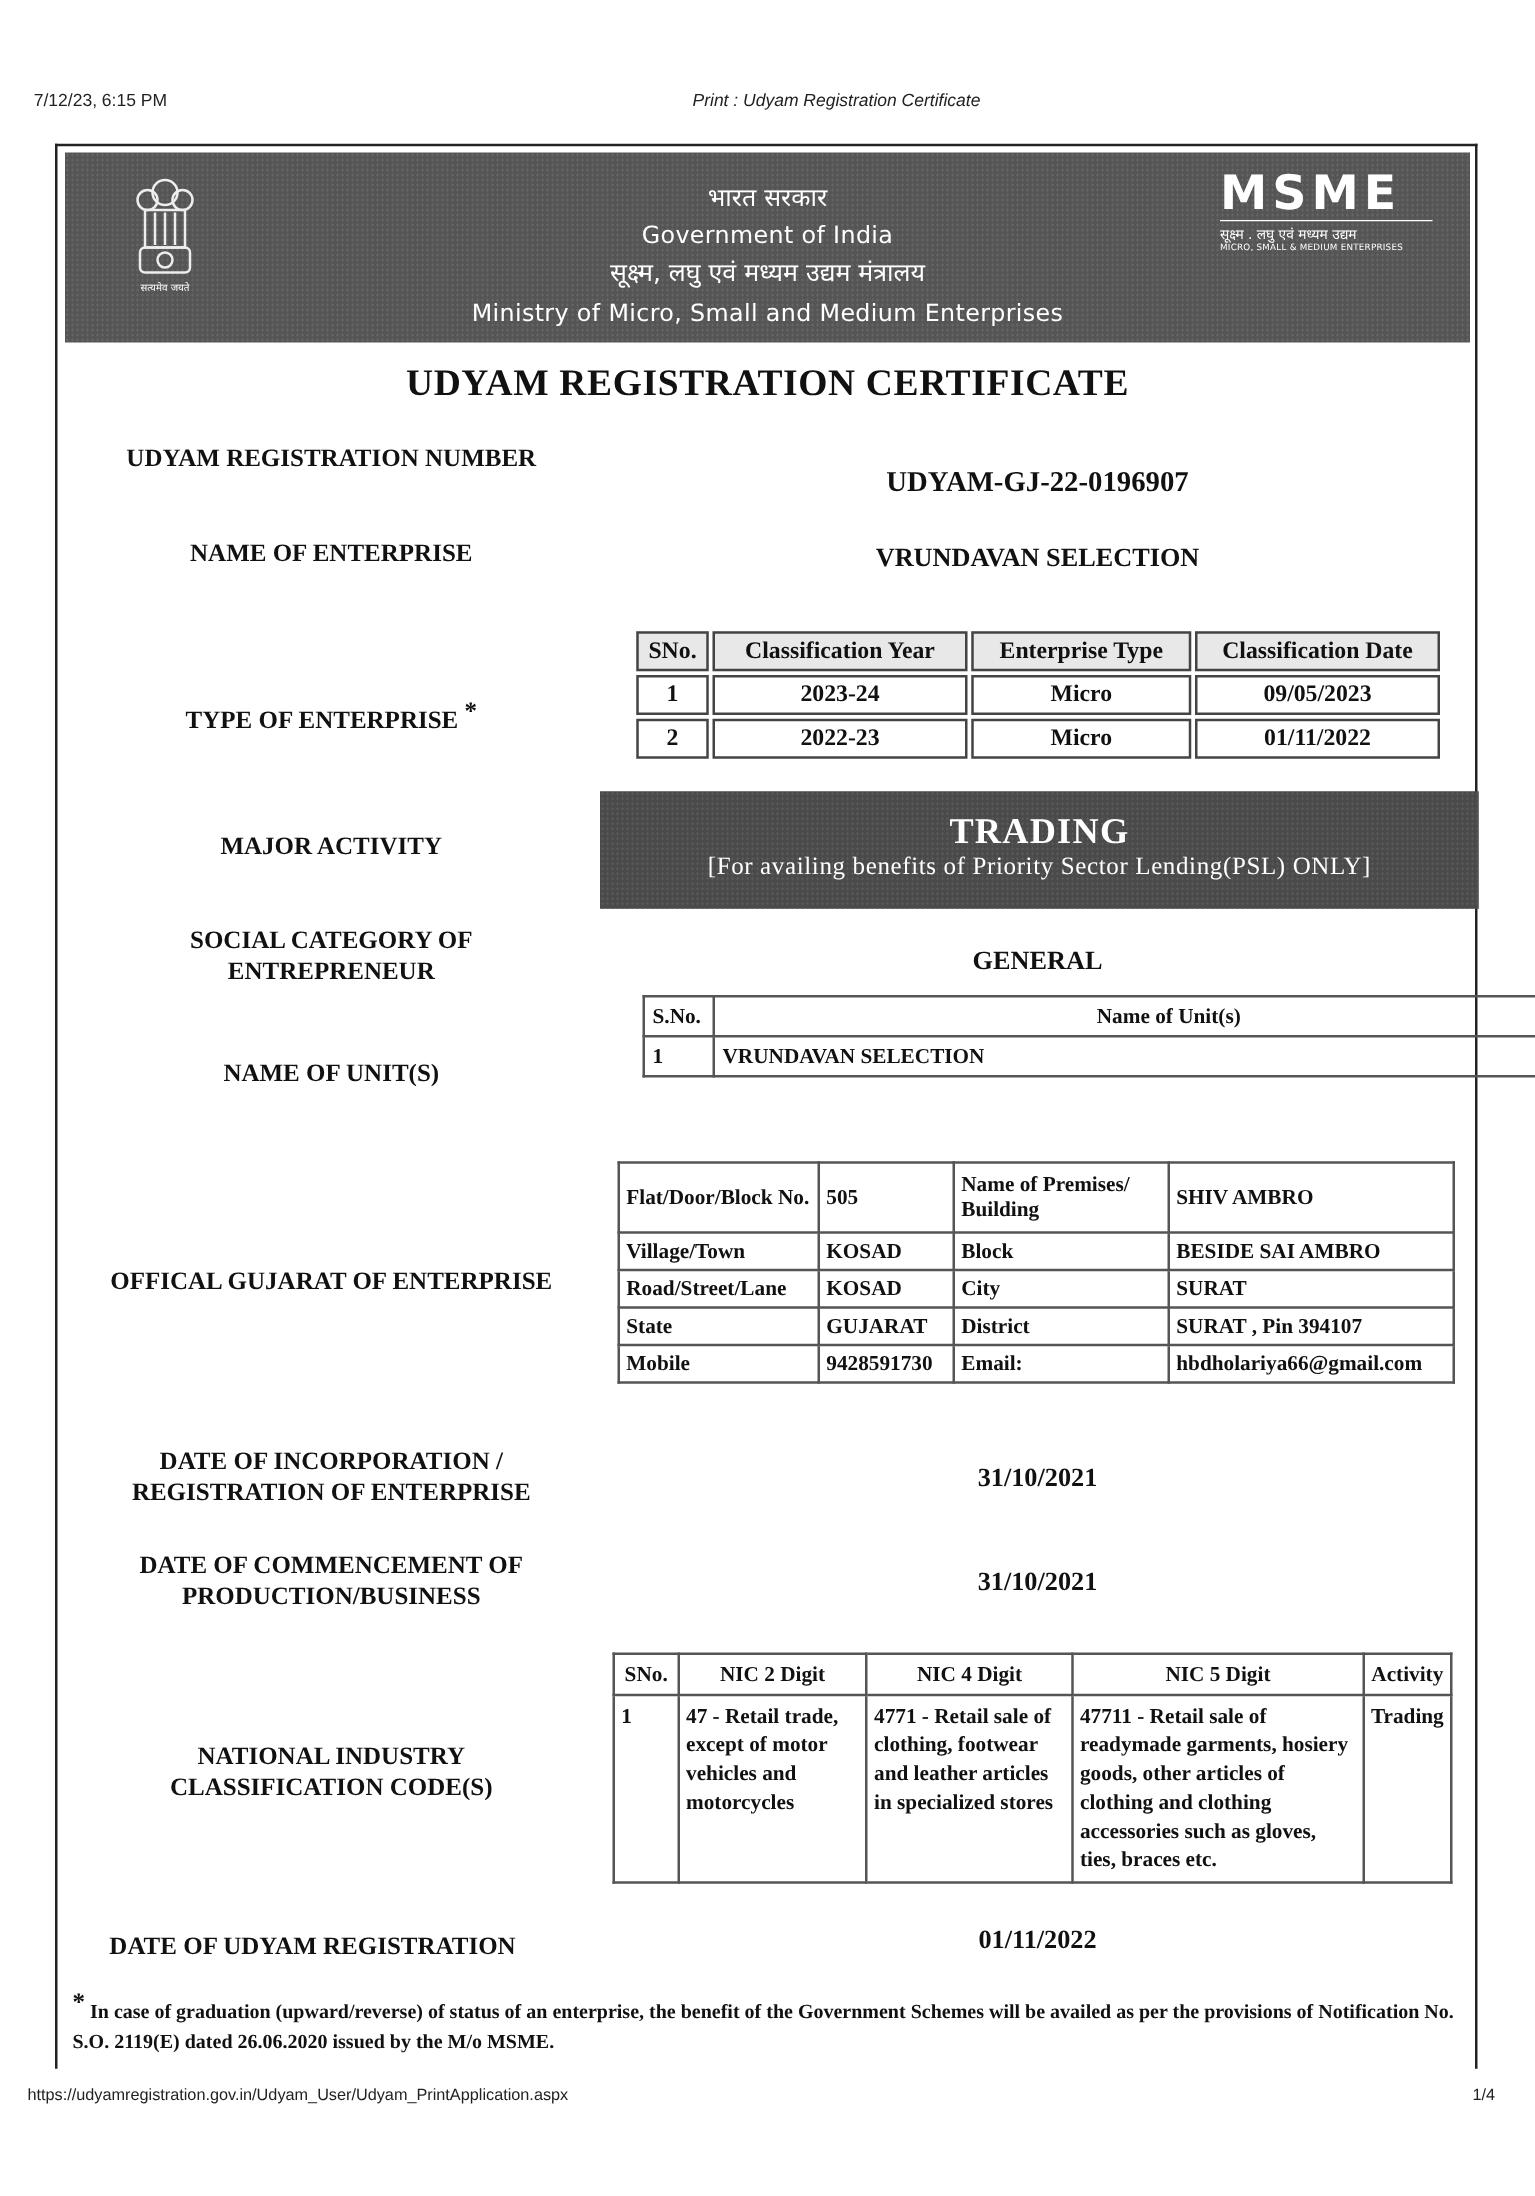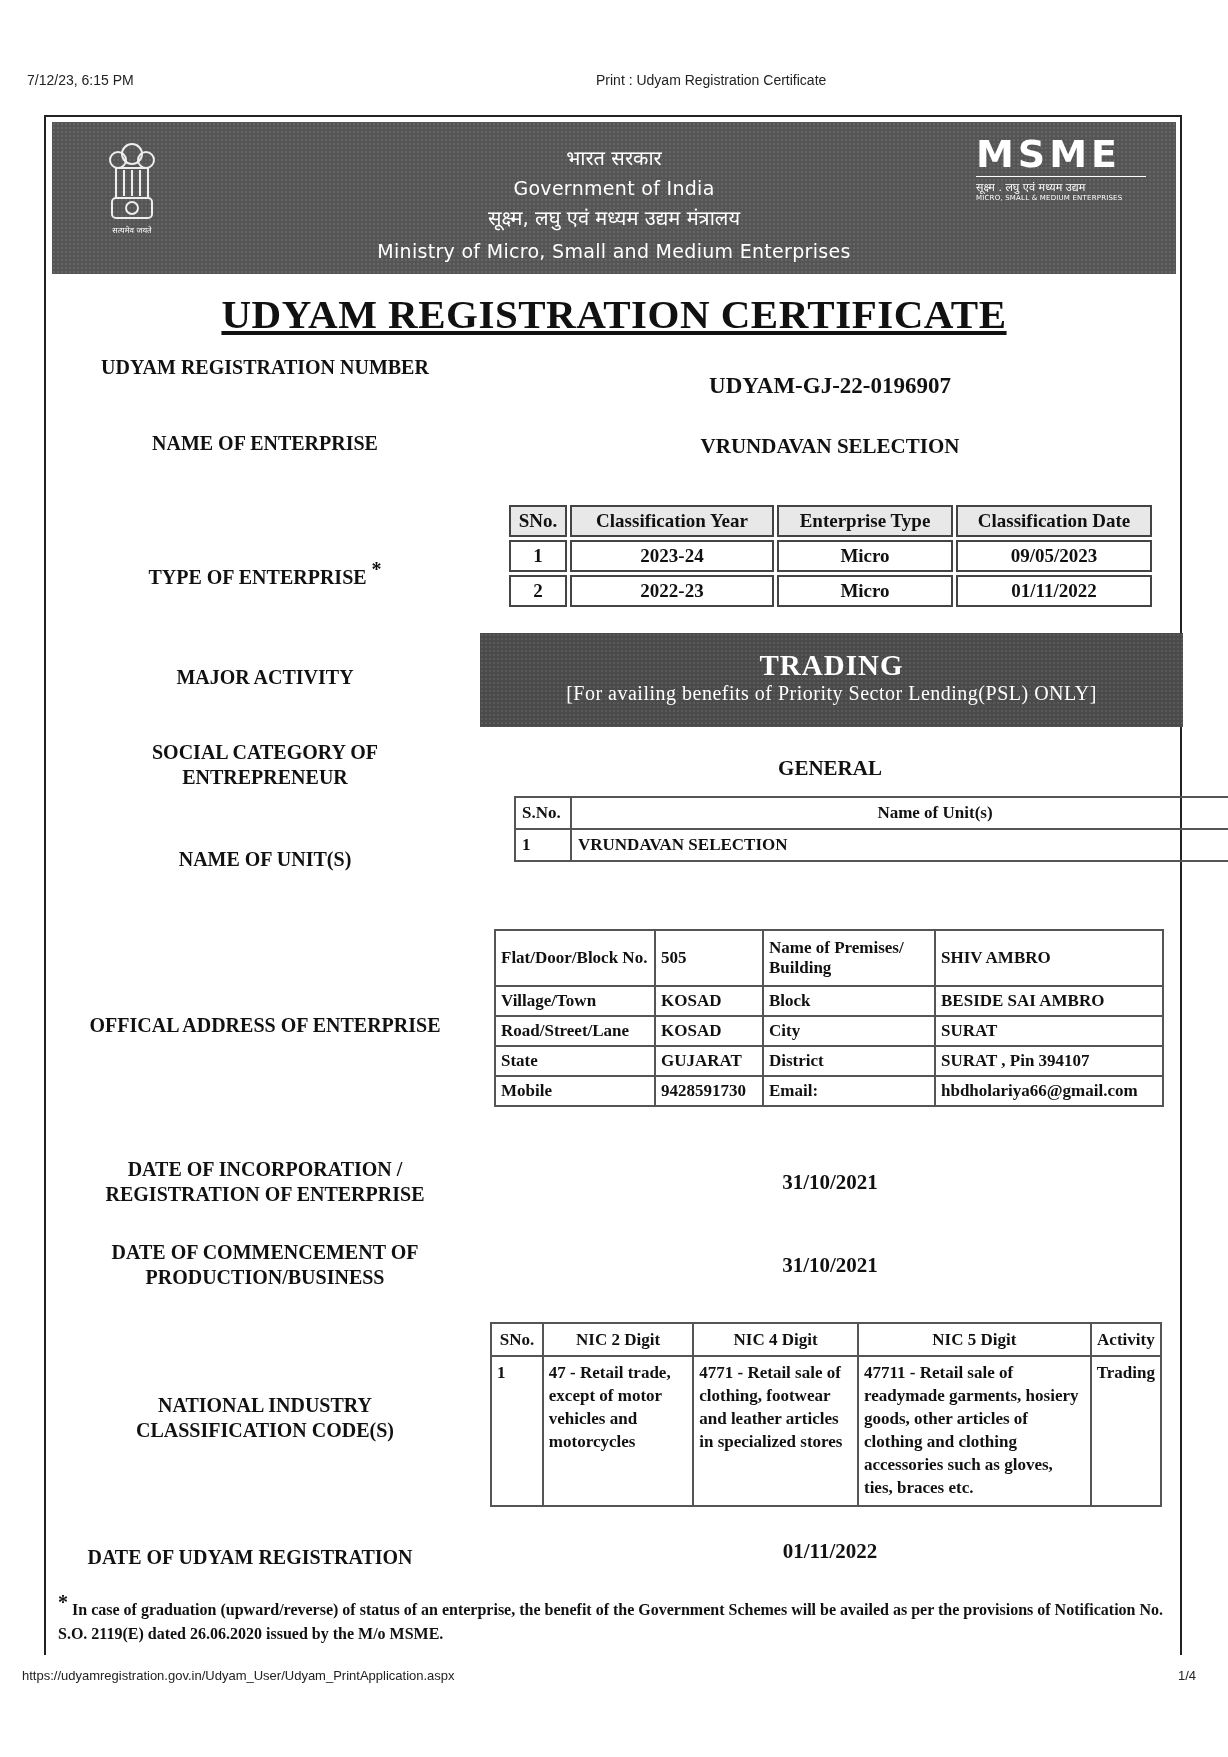--- a/index.html
+++ b/index.html
@@ -7,21 +7,21 @@
       width: 1228px; height: 1757px; position: relative; overflow: hidden;
       background: #ffffff; color: #111;
       font-family: "Liberation Serif", serif;
     }
     .print-header, .print-footer {
       position: absolute; left: 0; width: 1228px;
       font-family: "Liberation Sans", sans-serif; font-size: 14px; color: #222;
     }
     .print-header { top: 72px; }
     .print-header .date { position: absolute; left: 27px; }
-    .print-header .title { position: absolute; left: 596px; }
+    .print-header .title { position: absolute; left: 554px; font-style: italic; }
     .print-footer { top: 1668px; }
     .print-footer .url { position: absolute; left: 22px; font-size: 13px; }
     .print-footer .page { position: absolute; right: 32px; font-size: 13px; }
 
     .frame {
       position: absolute; left: 44px; top: 115px; width: 1138px; height: 1540px;
       border: 2px solid #222; border-bottom: none; box-sizing: border-box;
     }
     .banner {
       position: absolute; left: 52px; top: 122px; width: 1124px; height: 152px;
@@ -38,21 +38,21 @@
     }
     .emblem-motto { position: absolute; left: 40px; top: 102px; width: 80px; font-size: 8px; text-align: center; }
     .msme-logo { position: absolute; right: 30px; top: 12px; width: 170px; text-align: left; }
     .msme-logo .mark { font-family: "DejaVu Sans", sans-serif; font-weight: bold; font-size: 38px; letter-spacing: 4px; line-height: 40px; }
     .msme-logo .rule { border-top: 1px solid #fff; margin: 2px 0 2px 0; }
     .msme-logo .hi { font-size: 11px; }
     .msme-logo .en { font-size: 7px; letter-spacing: 0.2px; }
 
     .cert-title {
       position: absolute; top: 290px; left: 0; width: 1228px; text-align: center;
-      font-size: 41px; font-weight: bold; letter-spacing: 0.5px; text-decoration: underline;
+      font-size: 30px; font-weight: bold; letter-spacing: 0.5px;
     }
     .label {
       position: absolute; left: 60px; width: 410px; text-align: center;
       font-weight: bold; font-size: 20px; line-height: 25px;
     }
     .value {
       position: absolute; left: 630px; width: 400px; text-align: center;
       font-weight: bold; font-size: 21px;
     }
     .asterisk { font-size: 20px; vertical-align: super; }
@@ -178,21 +178,21 @@
     <th style="width:42px">S.No.</th>
     <th class="name-head">Name of Unit(s)</th>
   </tr>
   <tr>
     <td>1</td>
     <td>VRUNDAVAN SELECTION</td>
   </tr>
 </tbody>
   </table>
 
-<div class="label" style="top:1013px;">OFFICAL ADDRESS OF ENTERPRISE</div>
+<div class="label" style="top:1013px;">OFFICAL GUJARAT OF ENTERPRISE</div>
 <table class="addr-table">
   <tbody>
       <tr style="height:56px">
     <td style="width:148px">Flat/Door/Block No.</td>
     <td style="width:96px">505</td>
     <td style="width:160px">Name of Premises/ Building</td>
     <td>SHIV AMBRO</td>
   </tr>
   <tr>
     <td>Village/Town</td>

